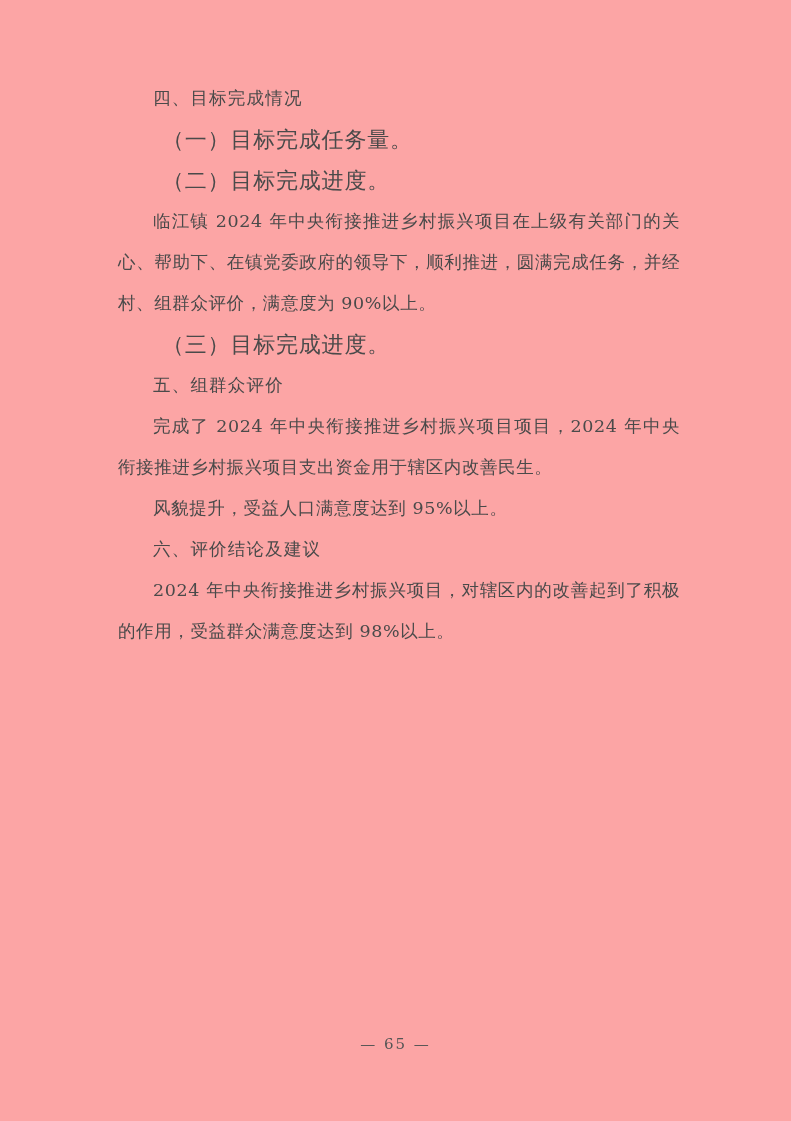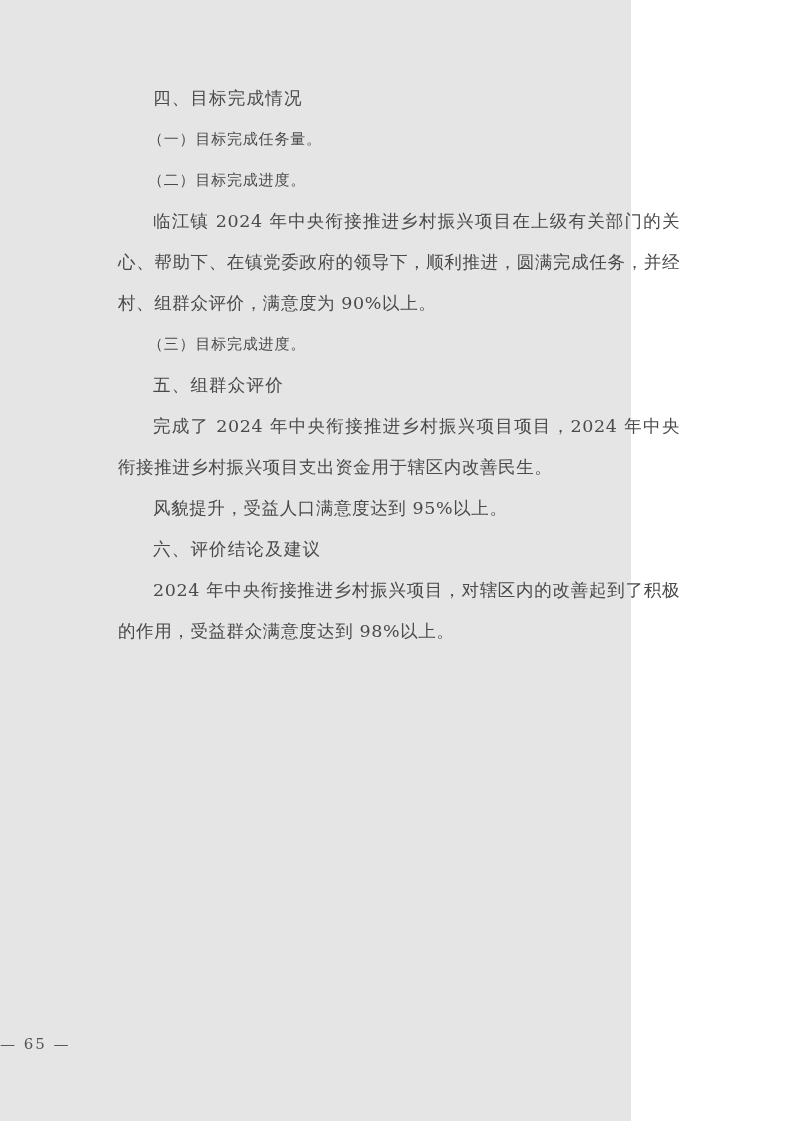--- a/index.html
+++ b/index.html
@@ -12,23 +12,23 @@
     background: #ffffff;
     font-family: "DejaVu Serif", "Liberation Serif", serif;
     color: #3c3c3c;
     position: relative;
     overflow: hidden;
   }
   .page {
     position: absolute;
     top: 0;
     left: 0;
-    width: 631px;
+    width: 791px;
     height: 1121px;
-    background: #e5e5e5;
+    background: #fca5a5;
   }
   .content {
     position: absolute;
     top: 78px;
     left: 118px;
     width: 562px;
   }
   .heading {
     font-size: 17.5px;
     line-height: 41px;
@@ -43,34 +43,34 @@
     font-size: 17.5px;
     line-height: 41px;
     letter-spacing: 0.6px;
     color: #4a4a4a;
     text-indent: 2em;
     margin: 0;
     text-align: justify;
     text-justify: inter-ideograph;
   }
   .subhead {
-    font-size: 15px;
+    font-size: 22px;
     line-height: 41px;
     letter-spacing: 0.8px;
     color: #4a4a4a;
     text-indent: 2em;
     margin: 0;
     white-space: nowrap;
   }
   .footer {
     position: absolute;
     left: 0;
     top: 1035px;
     width: 791px;
-    text-align: left;
+    text-align: center;
     font-size: 15px;
     color: #555;
     letter-spacing: 2px;
   }
 </style>
 </head>
 <body>
 
 <div class="page">
   <div class="content">

